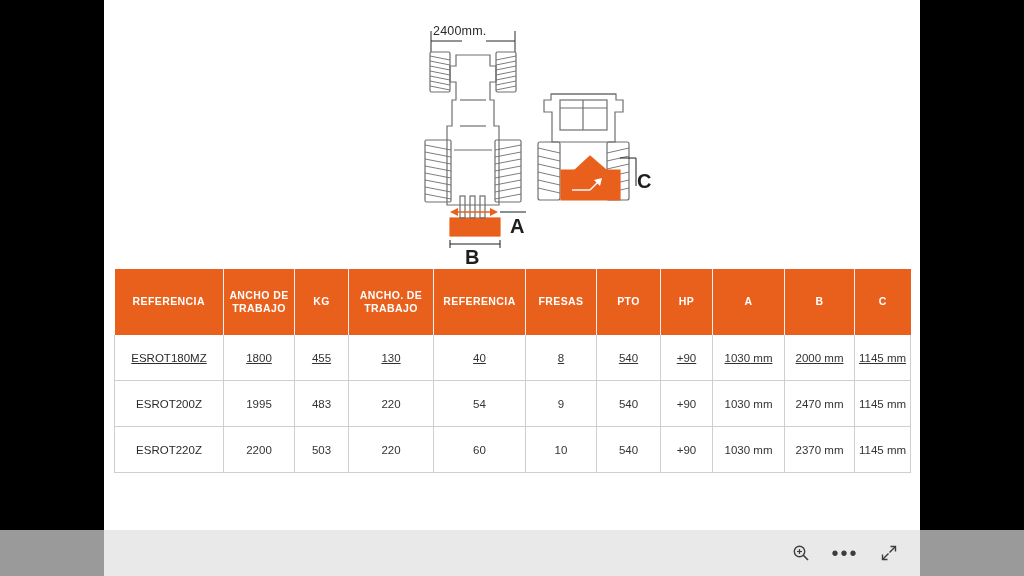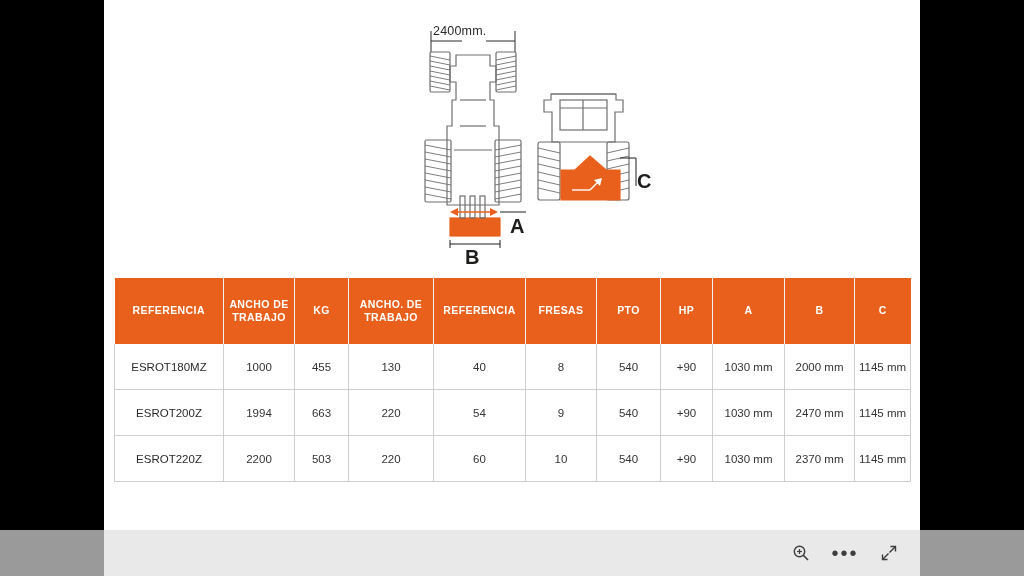--- a/index.html
+++ b/index.html
@@ -43,21 +43,21 @@
   .big-letter {
     position: absolute;
     font-size: 20px;
     font-weight: 700;
     color: #1d1d1b;
   }
   
   #spec-table {
     position: absolute;
     left: 10px;
-    top: 278px;
+    top: 269px;
     width: 796px;
     border-collapse: collapse;
     table-layout: fixed;
     border-radius: 22px;
   }
   #spec-table th {
     background: #e8601c;
     color: #ffffff;
     font-size: 10.5px;
     font-weight: 700;
@@ -73,21 +73,21 @@
   #spec-table td {
     font-size: 11.5px;
     color: #333333;
     height: 43px;
     text-align: center;
     vertical-align: middle;
     border: 1px solid #cfcfcf;
     border-top: none;
     background: #ffffff;
   }
-  #spec-table tbody tr:first-child td { border-top: none; }
+  #spec-table tbody tr:first-child td { border-top: none; text-decoration: underline; }
   #spec-table td.ref { font-size: 11.5px; color: #2b2b2b; }
   
   #bottom-bar {
     position: absolute;
     left: 104px;
     top: 530px;
     width: 816px;
     height: 46px;
     background: #e9e9e9;
     display: flex;
@@ -304,35 +304,35 @@
           <th>PTO</th>
           <th>HP</th>
           <th>A</th>
           <th>B</th>
           <th>C</th>
         </tr>
       </thead>
       <tbody>
         <tr>
           <td class="ref">ESROT180MZ</td>
-          <td>1000</td>
+          <td>1800</td>
           <td>455</td>
           <td>130</td>
           <td>40</td>
           <td>8</td>
           <td>540</td>
           <td>+90</td>
           <td>1030 mm</td>
           <td>2000 mm</td>
           <td>1145 mm</td>
         </tr>
         <tr>
           <td class="ref">ESROT200Z</td>
-          <td>1994</td>
-          <td>663</td>
+          <td>1995</td>
+          <td>483</td>
           <td>220</td>
           <td>54</td>
           <td>9</td>
           <td>540</td>
           <td>+90</td>
           <td>1030 mm</td>
           <td>2470 mm</td>
           <td>1145 mm</td>
         </tr>
         <tr>

